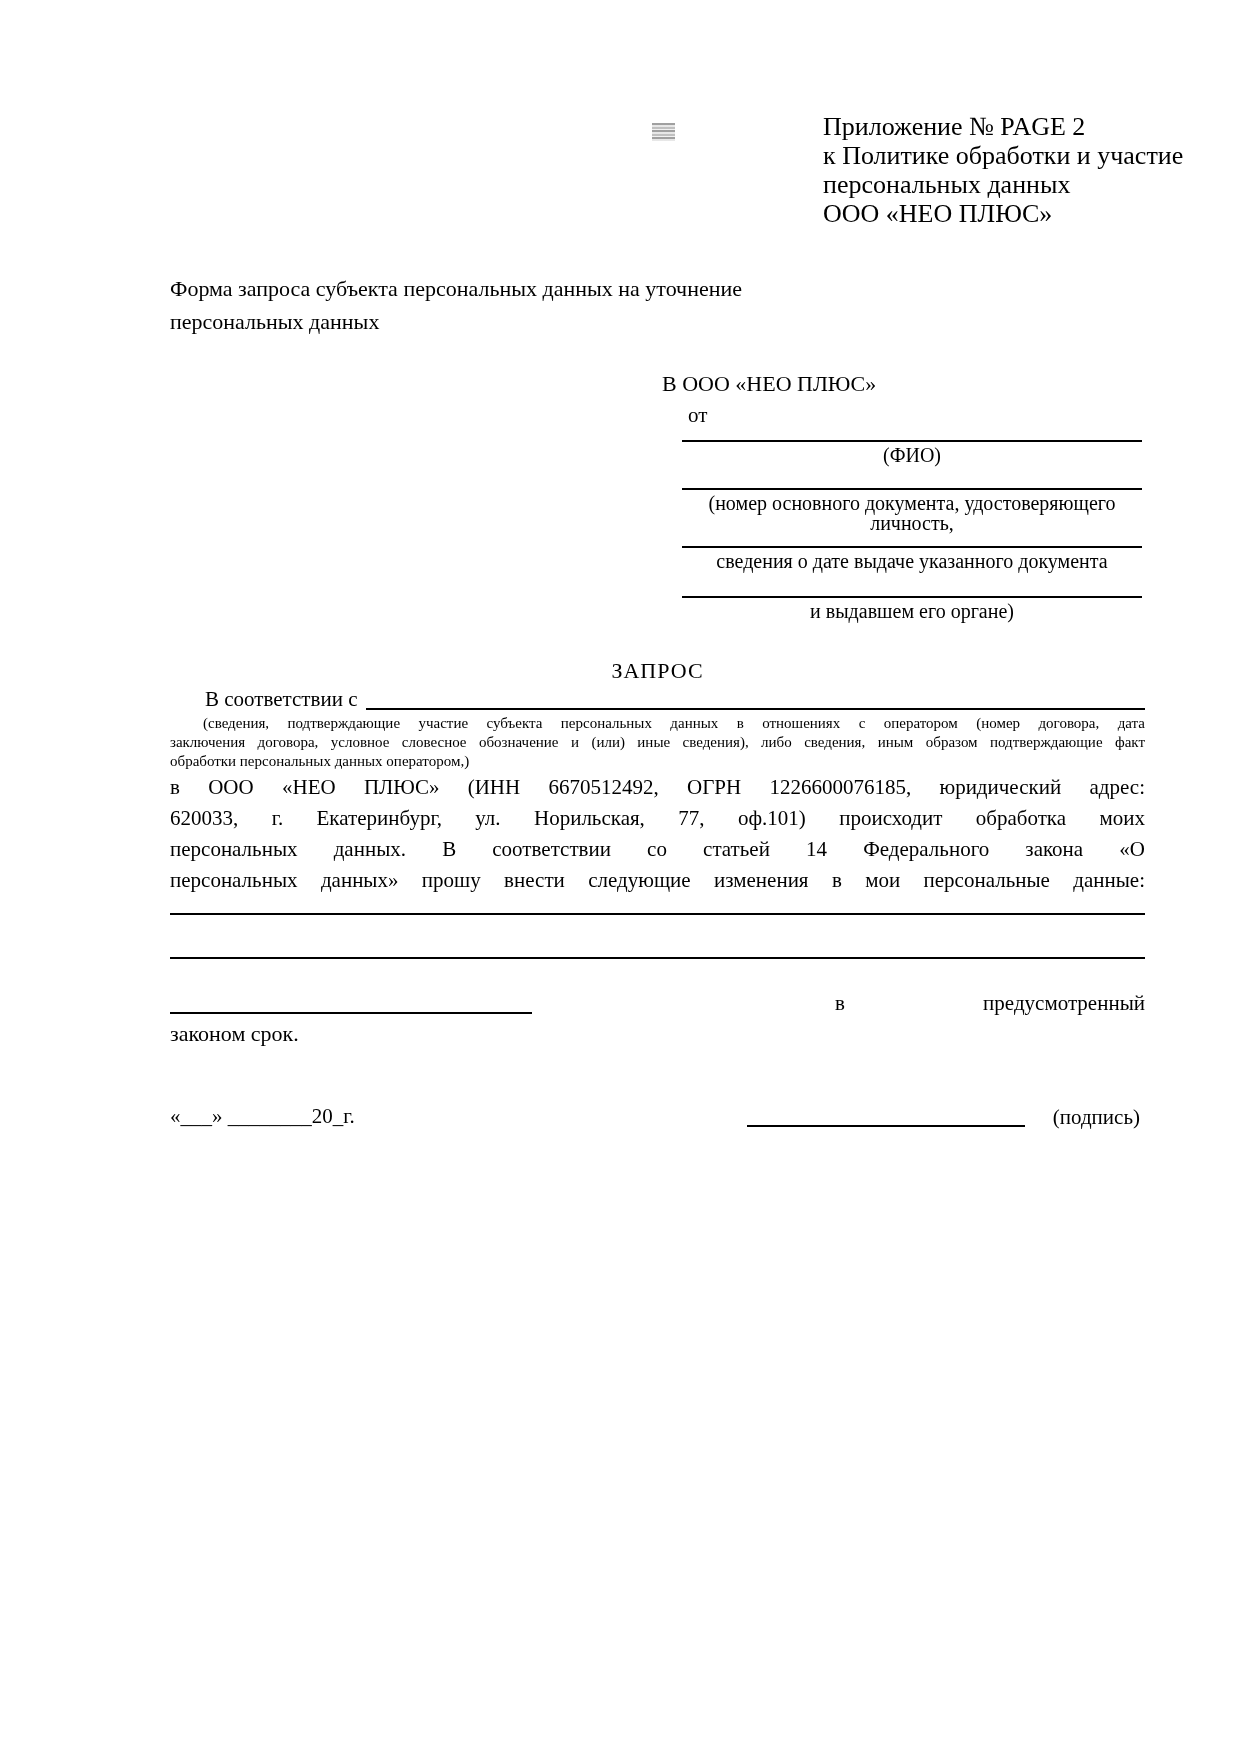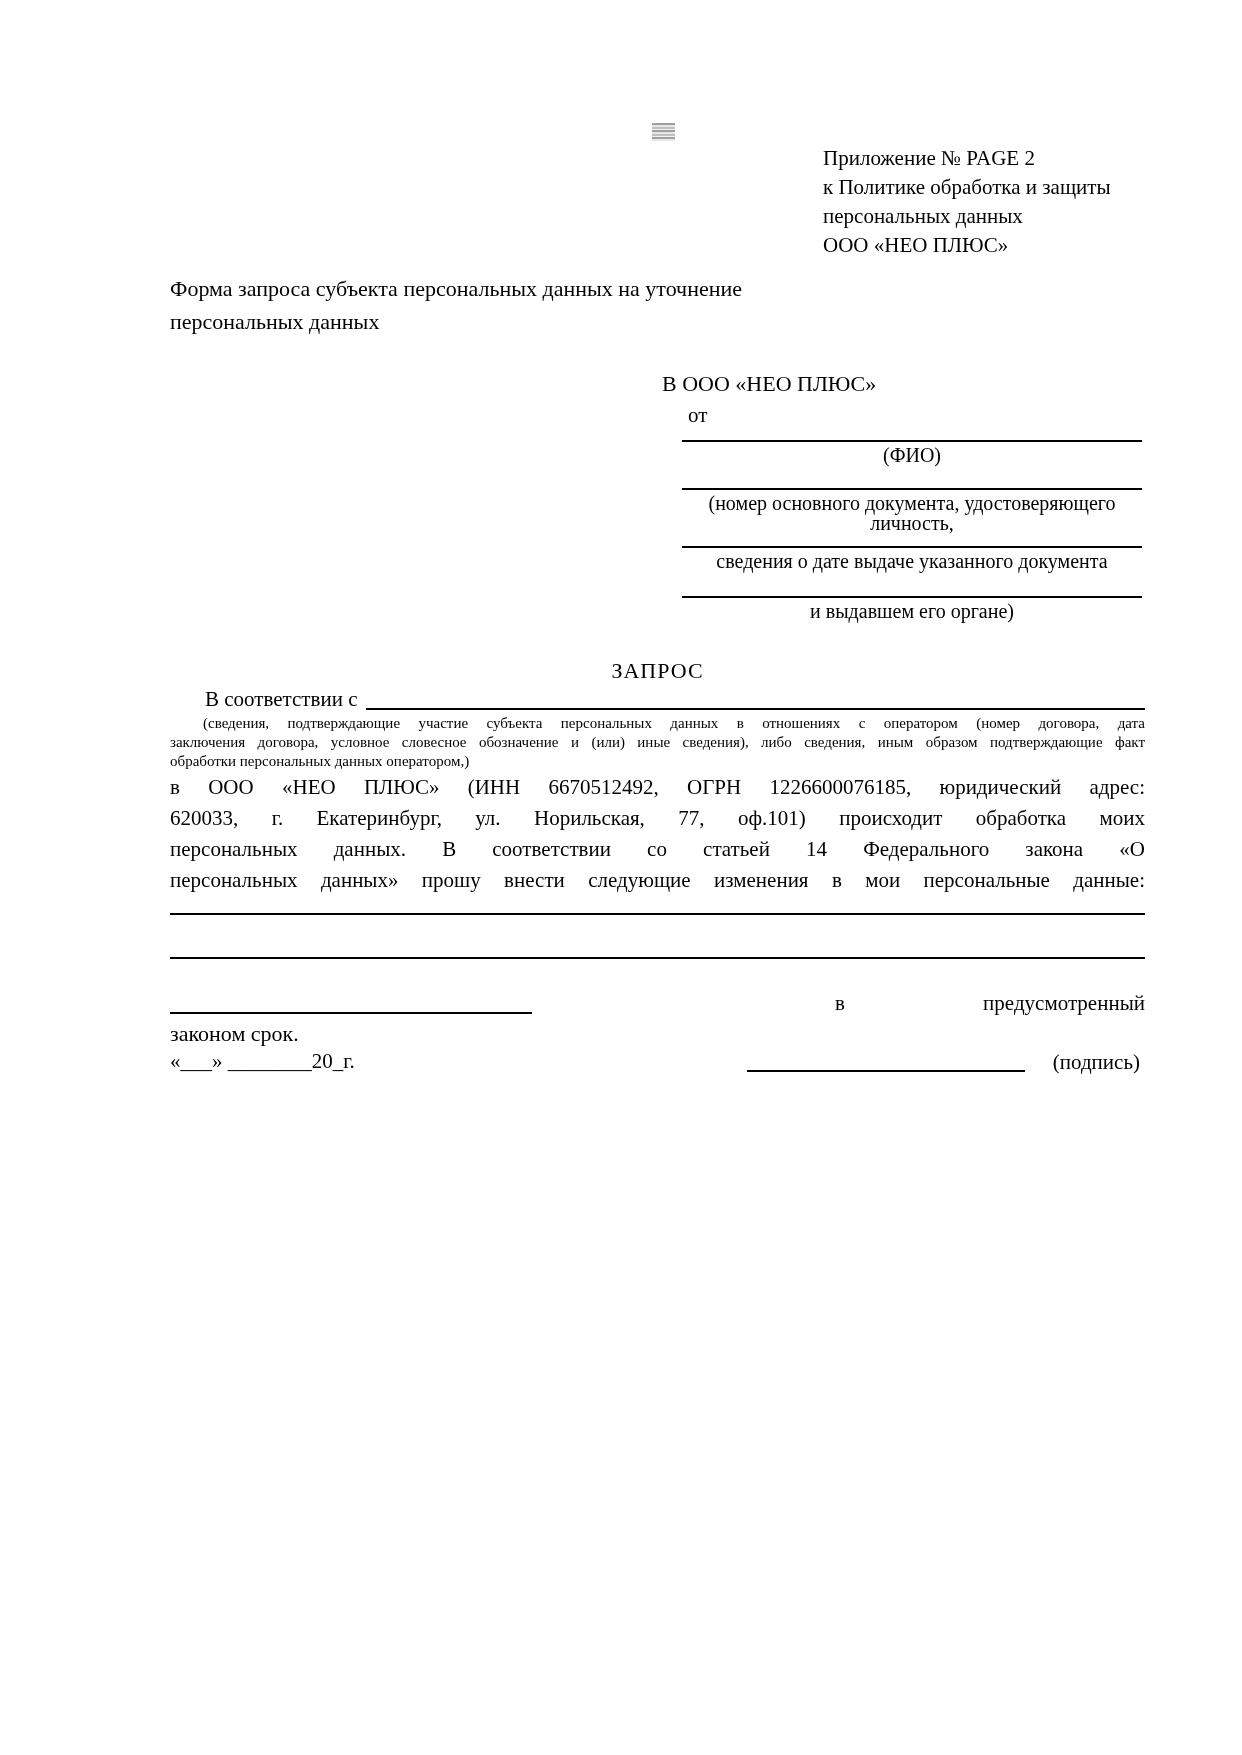--- a/index.html
+++ b/index.html
@@ -13,21 +13,21 @@
     overflow:hidden;
   }
   
   .field-marker{
     position:absolute;left:652px;top:123px;width:23px;height:18px;
     background:repeating-linear-gradient(180deg,#8f8f8f 0 2px,#e3e3e3 2px 4px,#b5b5b5 4px 6px,#efefef 6px 7px);
     opacity:.85;
   }
   .corner-block{
     position:absolute;left:823px;top:112px;
-    font-size:21px;line-height:29px;white-space:nowrap;margin-top:32px;
+    font-size:26px;line-height:29px;white-space:nowrap;
   }
   
   .doc-title{
     position:absolute;left:170px;top:272px;width:975px;
     text-align:left;font-weight:normal;font-size:22px;line-height:33px;
   }
   
   .addr-to{position:absolute;left:662px;top:370px;font-size:22px;line-height:28px;white-space:nowrap;}
   .addr-from{position:absolute;left:688px;top:402px;font-size:21px;line-height:26px;}
   .afield{position:absolute;left:682px;width:460px;}
@@ -46,35 +46,35 @@
   .body-para .jl{text-align:justify;text-align-last:justify;}
   .blank-row{position:absolute;left:170px;width:975px;height:20px;border-bottom:2px solid #000;}
   .br1{top:893px}.br2{top:937px}
   .reply-line{position:absolute;left:170px;top:963px;width:975px;font-size:21px;line-height:26px;text-indent:35px;}
   .address-row{position:absolute;left:170px;top:990px;width:975px;height:26px;font-size:21px;line-height:26px;}
   .address-row .addr-blank{position:absolute;left:0;bottom:2px;width:362px;height:22px;border-bottom:2px solid #000;}
   .address-row .w-in{position:absolute;left:665px;top:0;}
   .address-row .w-term{position:absolute;right:0;top:0;}
   .reply-end{position:absolute;left:170px;top:1021px;font-size:22px;line-height:26px;}
   
-  .sig-row{position:absolute;left:170px;top:1048px;width:975px;height:30px;font-size:21px;line-height:26px;}
+  .sig-row{position:absolute;left:170px;top:1103px;width:975px;height:30px;font-size:21px;line-height:26px;}
   .sig-date{position:absolute;left:0;top:0;white-space:nowrap;}
   .sig-right{position:absolute;right:5px;top:0;white-space:nowrap;display:flex;align-items:flex-end;gap:28px;}
   .sig-blank{display:inline-block;width:278px;height:22px;border-bottom:2px solid #000;margin-bottom:3px;}
 </style>
 </head>
 <body>
 
 <div class="page">
 
   <span class="field-marker"></span>
 
   <div class="corner-block">
     <div>Приложение №  PAGE 2</div>
-    <div>к Политике обработка и защиты</div>
+    <div>к Политике обработки и участие</div>
     <div>персональных данных</div>
     <div>ООО «НЕО ПЛЮС»</div>
   </div>
 
   <div class="doc-title">
     <div>Форма запроса субъекта персональных данных на уточнение</div>
     <div>персональных данных</div>
   </div>
 
   <div class="addr-to">В ООО «НЕО ПЛЮС»</div>

